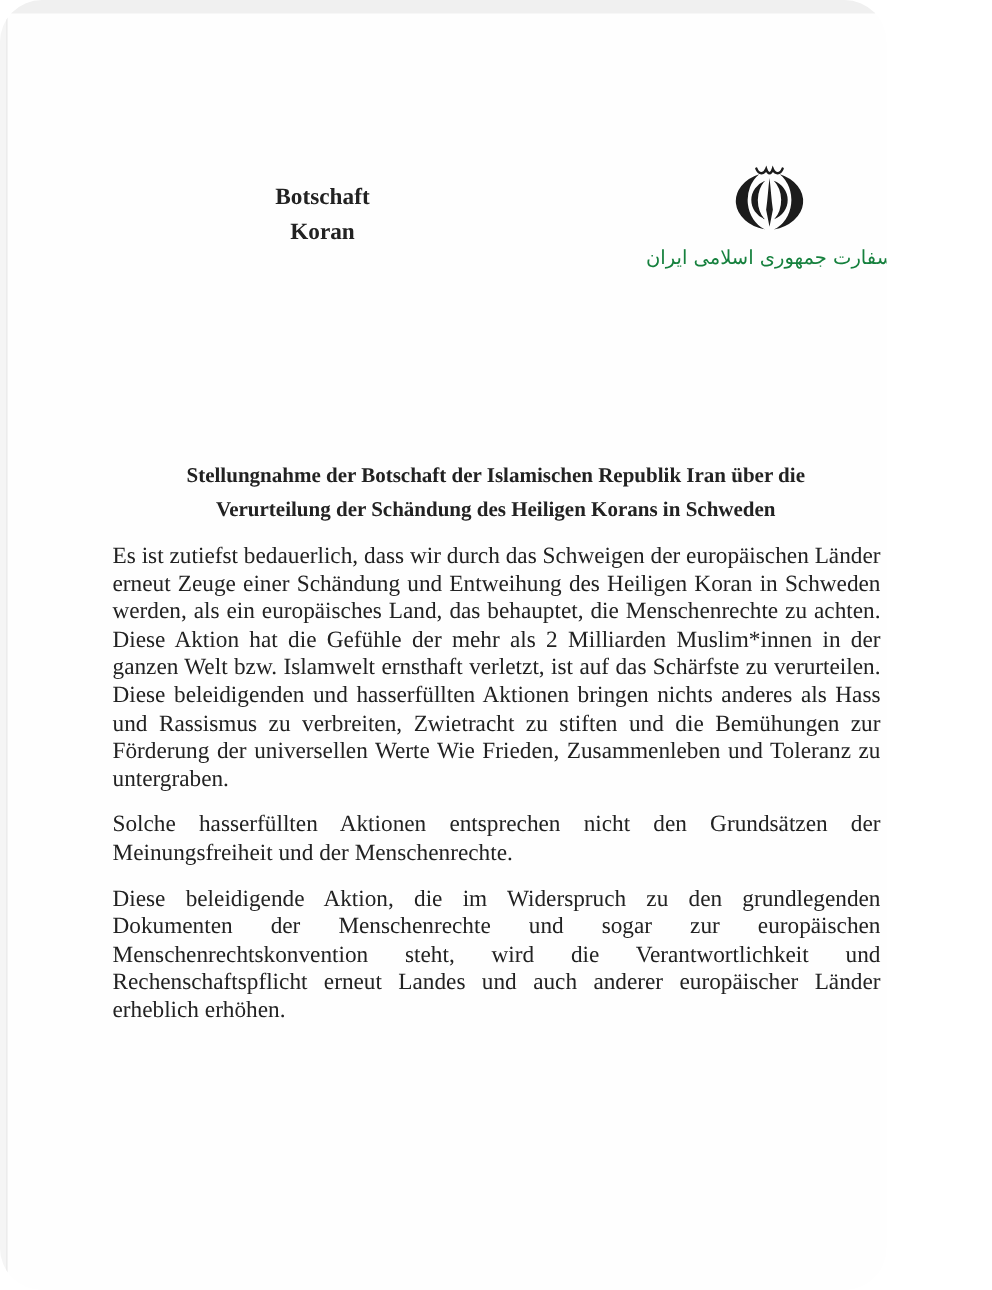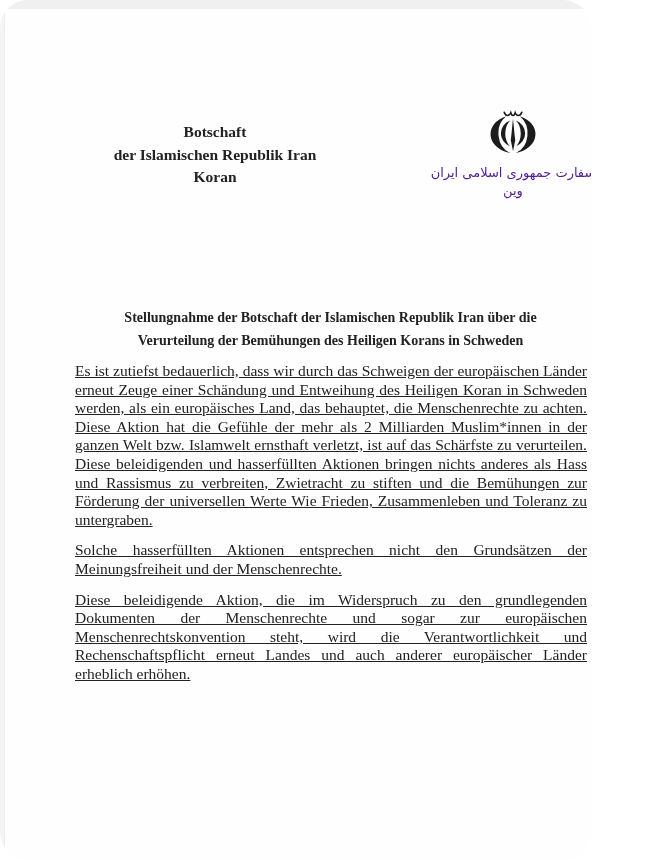--- a/index.html
+++ b/index.html
@@ -32,56 +32,54 @@
   .letterhead-persian {
     position: absolute; top: 108px; left: 418px; width: 190px;
     text-align: center;
   }
   .emblem-wrap { line-height: 0; margin-bottom: 6px; }
   .persian-line {
     font-family: "DejaVu Sans", sans-serif;
     direction: rtl;
     font-size: 13px;
     line-height: 18px;
-    color: #4c1d95;
+    color: #15803d;
   }
   .invocation {
     position: absolute; top: 252px; left: 0; width: 100%;
     text-align: center;
     font-weight: bold;
     font-size: 14.5px;
   }
   .doc-title {
     position: absolute; top: 307px; left: 60px; width: 541px;
     text-align: center;
     font-weight: bold;
     font-size: 14px;
     line-height: 22.5px;
   }
   .doc-title .title-line { white-space: nowrap; }
   .body-text {
     position: absolute; top: 362px; left: 75px; width: 512px;
     font-size: 15.5px;
     line-height: 18.6px;
     text-align: justify;
-    text-decoration: underline;
   }
   .body-text p { margin: 0 0 12px 0; }
 </style>
 </head>
 <body>
 
 <div class="page">
 
   <div class="scan-band-top"></div>
   <div class="scan-band-left"></div>
 
   <div class="letterhead-german">
     <div>Botschaft</div>
-    <div>der Islamischen Republik Iran</div>
     <div>Koran</div>
   </div>
 
   <div class="letterhead-persian">
     <div class="emblem-wrap">
       <svg width="64" height="50" viewBox="0 0 100 80" xmlns="http://www.w3.org/2000/svg" aria-hidden="true">
         <g fill="#1c1c1c">
 
           <path d="M50 17 C48.6 28 48 40 46.4 51 L50 69 L53.6 51 C52 40 51.4 28 50 17 Z"></path>
           <g id="em-left">
@@ -90,27 +88,26 @@
 
             <path d="M39 13 A40 31 0 0 0 45.5 72 A30 34 0 0 1 39 13 Z"></path>
           </g>
           <use href="#em-left" transform="translate(100,0) scale(-1,1)"></use>
         </g>
 
         <path d="M36 7 C38.5 13.5 44 13.5 46.5 7.5 C48.5 13.5 51.5 13.5 53.5 7.5 C56 13.5 61.5 13.5 64 7" fill="none" stroke="#1c1c1c" stroke-width="2.6" stroke-linecap="round"></path>
       </svg>
     </div>
     <div class="persian-line">سفارت جمهوری اسلامی ایران</div>
-    <div class="persian-line">وین</div>
   </div>
 
 
   <div class="doc-title">
     <div class="title-line">Stellungnahme der Botschaft der Islamischen Republik Iran über die</div>
-    <div class="title-line">Verurteilung der Bemühungen des Heiligen Korans in Schweden</div>
+    <div class="title-line">Verurteilung der Schändung des Heiligen Korans in Schweden</div>
   </div>
 
   <div class="body-text">
     <p>Es ist zutiefst bedauerlich, dass wir durch das Schweigen der europäischen Länder erneut Zeuge einer Schändung und Entweihung des Heiligen Koran in Schweden werden, als ein europäisches Land, das behauptet, die Menschenrechte zu achten. Diese Aktion hat die Gefühle der mehr als 2 Milliarden Muslim*innen in der ganzen Welt bzw. Islamwelt ernsthaft verletzt, ist auf das Schärfste zu verurteilen. Diese beleidigenden und hasserfüllten Aktionen bringen nichts anderes als Hass und Rassismus zu verbreiten, Zwietracht zu stiften und die Bemühungen zur Förderung der universellen Werte Wie Frieden, Zusammenleben und Toleranz zu untergraben.</p>
     <p>Solche hasserfüllten Aktionen entsprechen nicht den Grundsätzen der Meinungsfreiheit und der Menschenrechte.</p>
     <p>Diese beleidigende Aktion, die im Widerspruch zu den grundlegenden Dokumenten der Menschenrechte und sogar zur europäischen Menschenrechtskonvention steht, wird die Verantwortlichkeit und Rechenschaftspflicht erneut Landes und auch anderer europäischer Länder erheblich erhöhen.</p>
   </div>
 
 </div>
 

